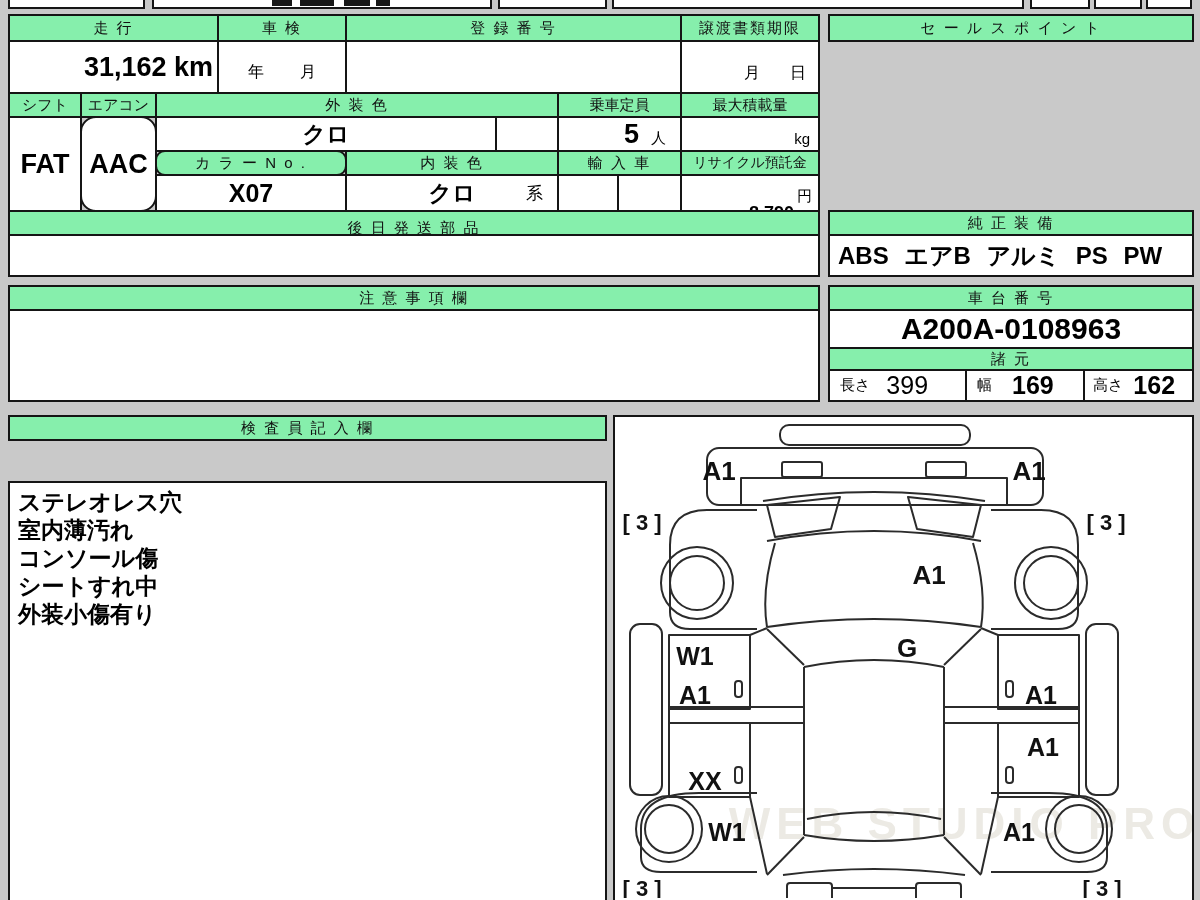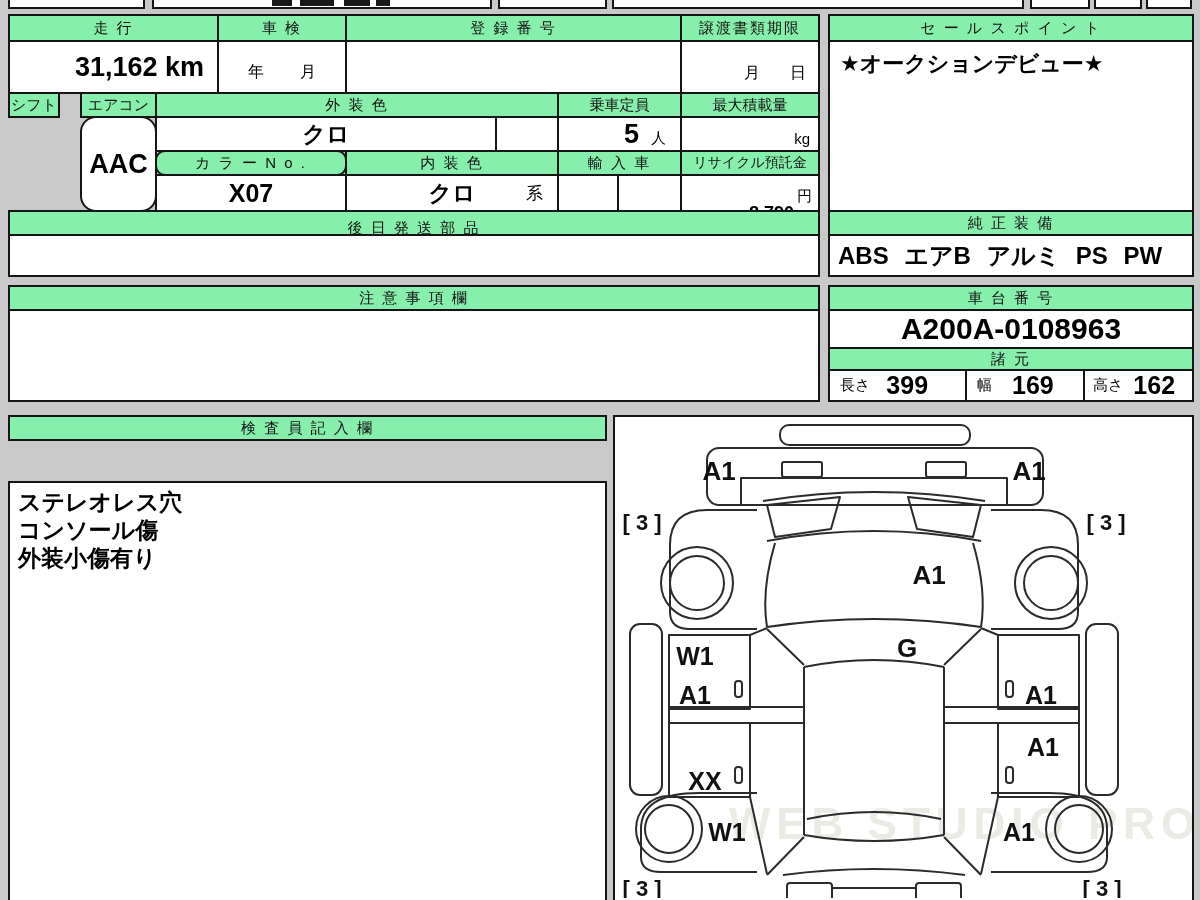--- a/index.html
+++ b/index.html
@@ -31,37 +31,38 @@
   <div class="tmark" style="left:272px;width:20px;"></div>
   <div class="tmark" style="left:300px;width:34px;"></div>
   <div class="tmark" style="left:344px;width:26px;"></div>
   <div class="tmark" style="left:376px;width:14px;"></div>
 
   <div class="cell hdr" style="left:8px;top:14px;width:211px;height:28px;">走 行</div>
   <div class="cell hdr" style="left:217px;top:14px;width:130px;height:28px;">車 検</div>
   <div class="cell hdr" style="left:345px;top:14px;width:337px;height:28px;">登 録 番 号</div>
   <div class="cell hdr" style="left:680px;top:14px;width:140px;height:28px;">譲渡書類期限</div>
 
-  <div class="cell val" style="left:8px;top:40px;width:211px;height:54px;justify-content:flex-end;font-size:27px;padding-right:13px;">31,162 km</div>
+  <div class="cell val" style="left:8px;top:40px;width:211px;height:54px;justify-content:flex-end;font-size:27px;padding-right:4px;">31,162 km</div>
   <div class="cell" style="left:217px;top:40px;width:130px;height:54px;display:flex;align-items:center;justify-content:center;gap:36px;font-size:16px;padding-top:10px;">
     <span>年</span>
     <span>月</span>
   </div>
   <div class="cell" style="left:345px;top:40px;width:337px;height:54px;"></div>
   <div class="cell" style="left:680px;top:40px;width:140px;height:54px;display:flex;align-items:flex-end;justify-content:flex-end;gap:30px;font-size:16px;padding:0 12px 8px 0;box-sizing:border-box;">
     <span>月</span>
     <span>日</span>
   </div>
 
-  <div class="cell hdr" style="left:8px;top:92px;width:52px;height:26px;letter-spacing:0;">シフト</div>
+  <div class="cell hdr" style="left:8px;top:92px;width:74px;height:26px;letter-spacing:0;">シフト</div>
   <div class="cell hdr" style="left:80px;top:92px;width:77px;height:26px;letter-spacing:0;">エアコン</div>
   <div class="cell hdr" style="left:155px;top:92px;width:404px;height:26px;">外 装 色</div>
   <div class="cell hdr" style="left:557px;top:92px;width:125px;height:26px;letter-spacing:0;">乗車定員</div>
   <div class="cell hdr" style="left:680px;top:92px;width:140px;height:26px;letter-spacing:0;">最大積載量</div>
 
+  <div class="cell val" style="left:8px;top:116px;width:74px;height:96px;font-size:27px;">FAT</div>
   <div class="cell val" style="left:80px;top:116px;width:77px;height:96px;font-size:27px;border-radius:16px;">AAC</div>
 
   <div class="cell val" style="left:155px;top:116px;width:342px;height:36px;font-size:23px;">クロ</div>
   <div class="cell" style="left:495px;top:116px;width:64px;height:36px;"></div>
   <div class="cell" style="left:557px;top:116px;width:125px;height:36px;display:flex;align-items:center;justify-content:flex-end;padding-right:14px;box-sizing:border-box;">
     <span style="font-size:27px;font-weight:bold;">5</span>
     <span class="unit" style="margin-left:12px;margin-top:8px;">人</span>
   </div>
   <div class="cell" style="left:680px;top:116px;width:140px;height:36px;display:flex;align-items:flex-end;justify-content:flex-end;padding:0 8px 3px 0;box-sizing:border-box;">
     <span class="unit">kg</span>
@@ -81,47 +82,48 @@
   <div class="cell" style="left:617px;top:174px;width:65px;height:38px;"></div>
   <div class="cell" style="left:680px;top:174px;width:140px;height:38px;display:flex;align-items:center;justify-content:flex-end;padding-right:6px;box-sizing:border-box;">
     <span style="font-size:18px;font-weight:bold;margin-top:40px;">8,790</span>
     <span class="unit" style="margin-left:3px;margin-top:7px;">円</span>
   </div>
 
   <div class="cell hdr" style="left:8px;top:210px;width:812px;height:36px;">後 日 発 送 部 品</div>
   <div class="cell" style="left:8px;top:234px;width:812px;height:43px;"></div>
 
   <div class="cell hdr" style="left:828px;top:14px;width:366px;height:28px;">セ ー ル ス ポ イ ン ト</div>
-  <div class="cell" style="left:828px;top:40px;width:366px;height:172px;padding:7px 10px;font-size:22px;font-weight:bold;box-sizing:border-box;">★オークションデビュー★</div>
   <div class="cell hdr" style="left:828px;top:210px;width:366px;height:26px;">純 正 装 備</div>
   <div class="cell" style="left:828px;top:234px;width:366px;height:43px;display:flex;align-items:center;padding-left:8px;font-size:24px;font-weight:bold;word-spacing:9px;box-sizing:border-box;">ABS エアB アルミ PS PW</div>
 
   <div class="cell hdr" style="left:8px;top:285px;width:812px;height:26px;">注 意 事 項 欄</div>
   <div class="cell" style="left:8px;top:309px;width:812px;height:93px;"></div>
 
   <div class="cell hdr" style="left:828px;top:285px;width:366px;height:26px;">車 台 番 号</div>
   <div class="cell val" style="left:828px;top:309px;width:366px;height:40px;font-size:30px;">A200A-0108963</div>
   <div class="cell hdr" style="left:828px;top:347px;width:366px;height:24px;">諸 元</div>
   <div class="cell" style="left:828px;top:369px;width:139px;height:33px;display:flex;align-items:center;padding-left:10px;box-sizing:border-box;">
     <span style="font-size:15px;">長さ</span>
-    <span style="font-size:25px;font-weight:bold;margin-left:16px;">399</span>
+    <span style="font-size:25px;font-weight:normal;margin-left:16px;">399</span>
   </div>
   <div class="cell" style="left:965px;top:369px;width:120px;height:33px;display:flex;align-items:center;padding-left:10px;box-sizing:border-box;">
     <span style="font-size:15px;">幅</span>
     <span style="font-size:25px;font-weight:bold;margin-left:20px;">169</span>
   </div>
   <div class="cell" style="left:1083px;top:369px;width:111px;height:33px;display:flex;align-items:center;padding-left:8px;box-sizing:border-box;">
     <span style="font-size:15px;">高さ</span>
     <span style="font-size:25px;font-weight:bold;margin-left:10px;">162</span>
   </div>
 
   <div class="cell hdr" style="left:8px;top:415px;width:599px;height:26px;">検 査 員 記 入 欄</div>
   <div class="cell" style="left:8px;top:439px;width:599px;height:461px;border-bottom:none;padding:5px 8px;box-sizing:border-box;margin-top:42px;">
     <div class="noteline">ステレオレス穴</div>
+    <div class="noteline">室内薄汚れ</div>
     <div class="noteline">コンソール傷</div>
+    <div class="noteline">シートすれ中</div>
     <div class="noteline">外装小傷有り</div>
   </div>
 
   <div class="cell" style="left:613px;top:415px;width:581px;height:485px;border-bottom:none;">
     <svg viewBox="0 0 577 481" width="577" height="481">
       <text x="350" y="422" text-anchor="middle" font-size="44" font-weight="bold" letter-spacing="6" fill="#eceae4">WEB STUDIO PRO</text>
 
       <g stroke="#2b2b2b" stroke-width="2" fill="none" stroke-linejoin="round">
 
         <rect x="165" y="8" width="190" height="20" rx="9"></rect>

